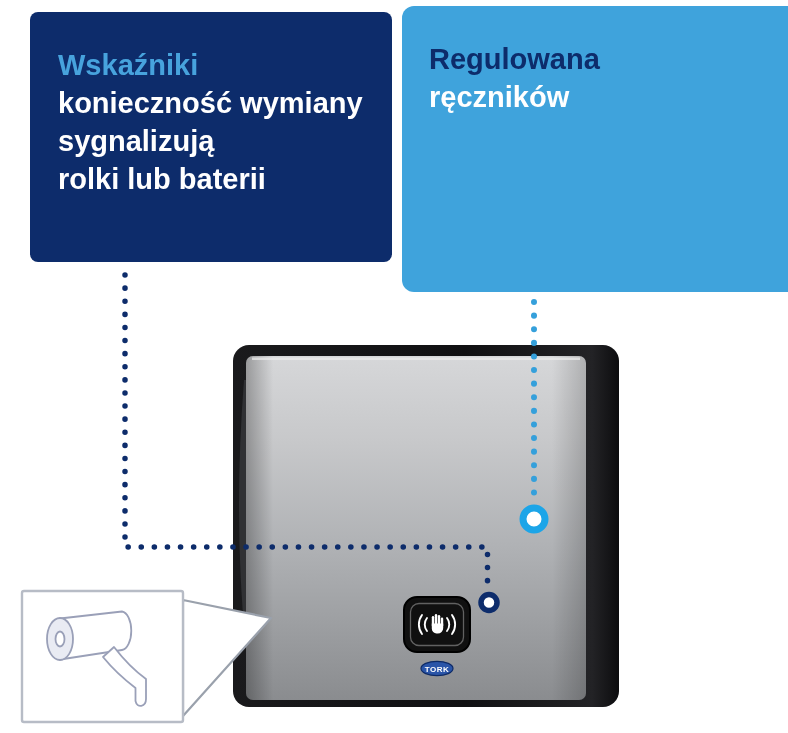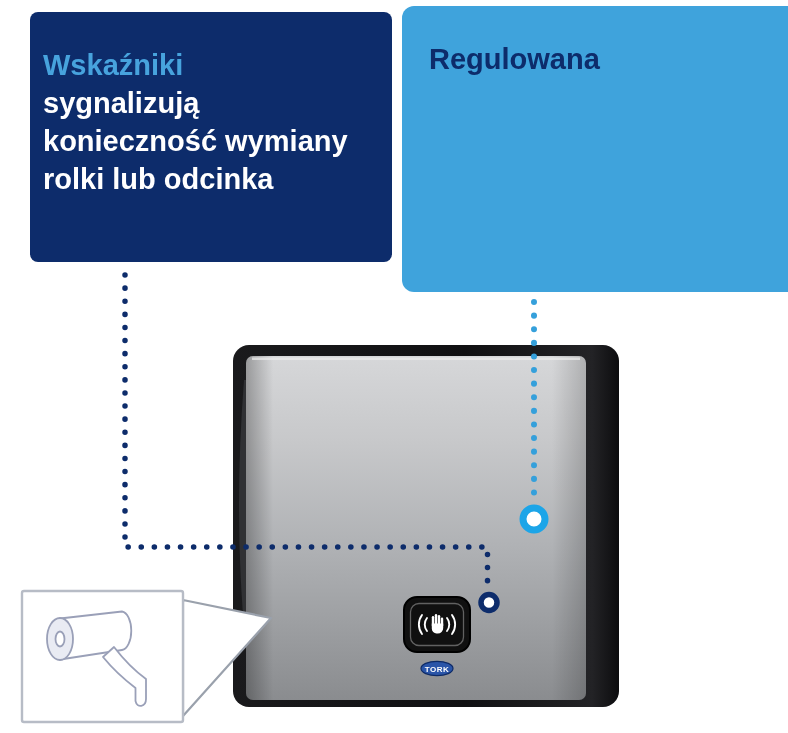--- a/index.html
+++ b/index.html
@@ -14,21 +14,21 @@
   .stage{
     position:relative;width:788px;height:733px;background:#fff;overflow:hidden;
     font-family:"Liberation Sans",sans-serif;
   }
   .scene{position:absolute;left:0;top:0;width:788px;height:733px;}
   .callout{position:absolute;font-weight:bold;font-size:29px;line-height:38px;}
   .callout .line{white-space:nowrap;color:#fff;}
   .callout .title{color:var(--title-blue);}
   .callout-left{
     left:30px;top:12px;width:362px;height:250px;
-    background:var(--navy);border-radius:8px;padding:34px 12px 0 13px;
+    background:var(--navy);border-radius:8px;padding:34px 12px 0 28px;
   }
   .callout-right{
     left:402px;top:6px;width:386px;height:286px;
     background:var(--light-blue);border-radius:12px 0 0 12px;padding:34px 8px 0 27px;
   }
   .callout-right .title{color:var(--navy);}
   .dots{fill:none;stroke-linecap:round;}
   .dots-navy{stroke:var(--navy);stroke-width:5.5;stroke-dasharray:0.1 13;}
   .dots-blue{stroke:var(--dot-blue);stroke-width:6;stroke-dasharray:0.1 13.5;}
   .ring{fill:#fff;}
@@ -112,22 +112,23 @@
         <path d="M 60 618.5 L 122 611.5 A 10 19.3 0 0 1 122 650 L 60 659.5 Z" fill="#ffffff"></path>
         <path d="M 114 647 C 124 660 135 671 146 679 L 146 699 C 146 707 137 708.5 135.5 701 L 135.5 688 C 125 680 112 668 103 657 Z" fill="#ffffff"></path>
         <ellipse cx="60" cy="639" rx="13" ry="21" fill="#e9ebf3"></ellipse>
         <ellipse cx="60" cy="639" rx="4.5" ry="7.5" fill="#ffffff"></ellipse>
       </g>
     </g>
   </svg>
 
   <div class="callout callout-left">
     <div class="line title">Wskaźniki</div>
+    <div class="line">konieczność wymiany</div>
     <div class="line">sygnalizują</div>
-    <div class="line">konieczność wymiany</div>
-    <div class="line">rolki lub odcinka</div>
+    <div class="line">rolki lub baterii</div>
   </div>
 
   <div class="callout callout-right">
     <div class="line title">Regulowana</div>
+    <div class="line">ręczników</div>
   </div>
 
 </div>
 
 </body></html>

